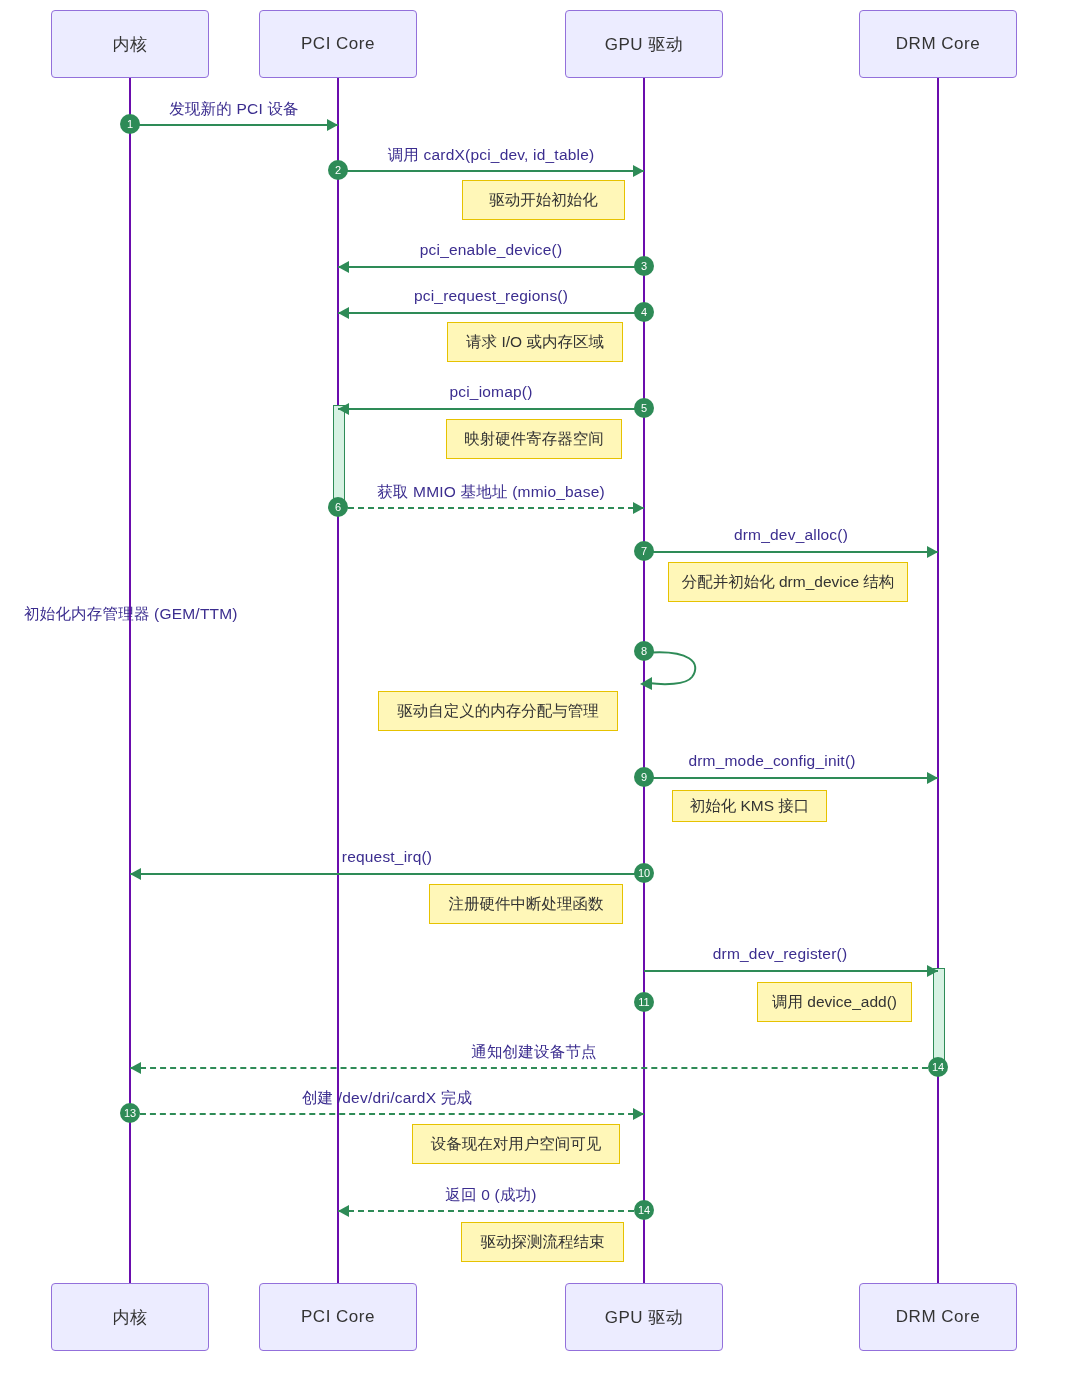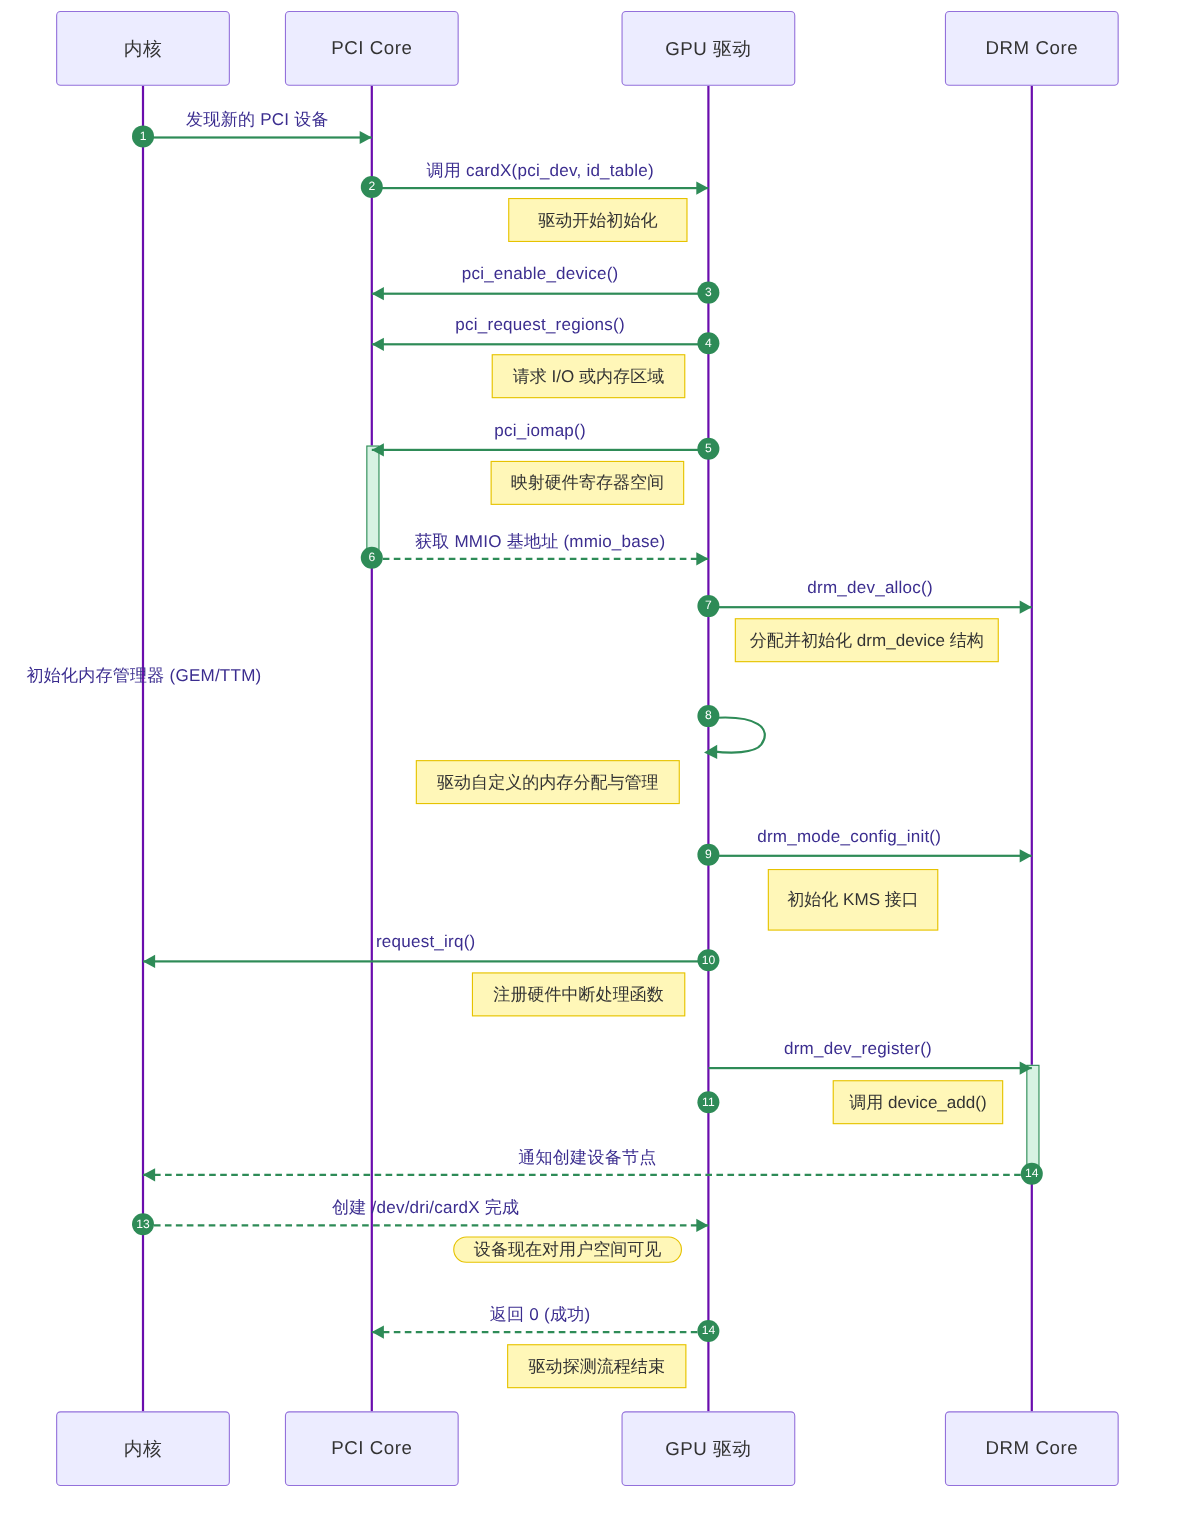--- a/index.html
+++ b/index.html
@@ -206,28 +206,28 @@
     </div>
     <div class="note-box" style="left: 446px; top: 419px; width: 176px; height: 40px;">
       <span>映射硬件寄存器空间</span>
     </div>
     <div class="note-box" style="left: 668px; top: 562px; width: 240px; height: 40px;">
       <span>分配并初始化 drm_device 结构</span>
     </div>
     <div class="note-box" style="left: 378px; top: 691px; width: 240px; height: 40px; text-align: right;">
       <span>驱动自定义的内存分配与管理</span>
     </div>
-    <div class="note-box" style="left: 672px; top: 790px; width: 155px; height: 56px; margin-left: 26px;">
+    <div class="note-box" style="left: 672px; top: 790px; width: 155px; height: 32px;">
       <span>初始化 KMS 接口</span>
     </div>
     <div class="note-box" style="left: 429px; top: 884px; width: 194px; height: 40px;">
       <span>注册硬件中断处理函数</span>
     </div>
     <div class="note-box" style="left: 757px; top: 982px; width: 155px; height: 40px;">
       <span>调用 device_add()</span>
     </div>
-    <div class="note-box" style="left: 412px; top: 1124px; width: 208px; height: 24px; border-radius: 14px;">
+    <div class="note-box" style="left: 412px; top: 1124px; width: 208px; height: 40px;">
       <span>设备现在对用户空间可见</span>
     </div>
     <div class="note-box" style="left: 461px; top: 1222px; width: 163px; height: 40px;">
       <span>驱动探测流程结束</span>
     </div>
   </div>
 
 </body></html>

